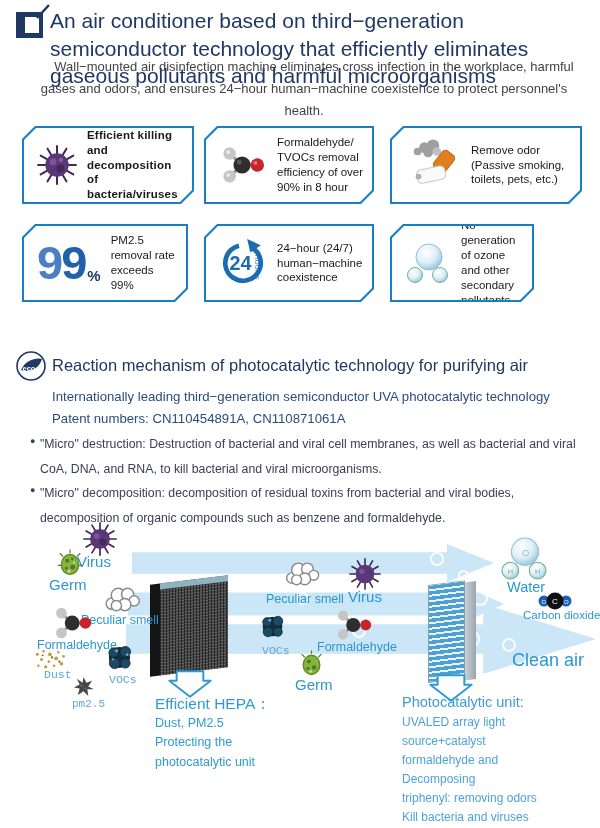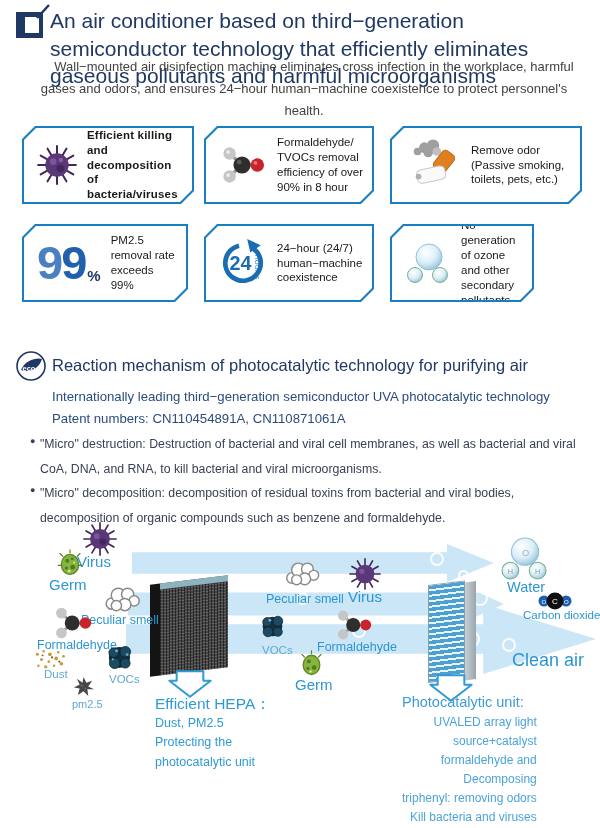--- a/index.html
+++ b/index.html
@@ -29,39 +29,39 @@
   .s2title { color:#1F3864; font-size:16.5px; }
   .s2sub   { color:#2B4C7E; font-size:13.2px; }
   .bullets { color:#3A4156; font-size:12.3px; line-height:2; }
   .bullet  { position:relative; padding-left:10px; }
   .bdot    { position:absolute; left:0; top:0; font-size:9px; }
 
   
   .arrow { position:absolute; background:#CBE6F6; z-index:1; }
   .bub   { position:absolute; border:2px solid rgba(255,255,255,.9); border-radius:50%; z-index:2; }
   .dl  { position:absolute; color:#2D96D2; z-index:3; white-space:nowrap; }
-  .dls { position:absolute; color:#5FA8D5; z-index:3; white-space:nowrap; }
+  .dls { position:absolute; color:#5FA8D5; z-index:3; white-space:nowrap;font-family:Liberation Mono, monospace; }
   .dicon { position:absolute; z-index:3; }
   .hepa-wrap { position:absolute; left:150px; top:580px; width:78px; height:92px; transform:skewY(-7deg); z-index:2; }
   .hepa-side { position:absolute; left:0; top:0; width:10px; height:100%; background:#141414; }
   .hepa-front{ position:absolute; left:10px; right:0; top:0; bottom:0; background-color:#474747;
                background-image:repeating-linear-gradient(90deg, rgba(0,0,0,.5) 0 1px, transparent 1px 3px),
                                 repeating-linear-gradient(0deg, rgba(255,255,255,.16) 0 1px, transparent 1px 3px);
                border-top:6px solid #8FB3BE; box-sizing:border-box; }
   .photo-wrap { position:absolute; left:428px; top:582px; width:48px; height:98px; transform:skewY(-7deg); z-index:2; }
   .photo-front{ position:absolute; left:0; top:0; width:37px; height:100%;
                background:repeating-linear-gradient(180deg,#4DA0D2 0 3.5px,#E9F4FA 3.5px 5.5px);
                border:1px solid #86A0AD; box-sizing:border-box; }
   .photo-side { position:absolute; left:37px; top:2px; width:11px; height:100%;
                background:linear-gradient(90deg,#C9D1D6,#99A5AD); }
   .darrow { position:absolute; z-index:3; }
   .hepa-title { position:absolute; color:#2E9BD5; font-size:15.5px; z-index:3; white-space:nowrap; }
   .hepa-line  { color:#2E9BD5; font-size:12.5px; line-height:1.55; }
   .photo-title{ position:absolute; color:#3D9BD9; font-size:14.5px; z-index:3; white-space:nowrap; }
-  .photo-line { color:#4BA3DC; font-size:12px; line-height:1.58;text-align:right; }
+  .photo-line { color:#4BA3DC; font-size:12px; line-height:1.58; }
   .clean { position:absolute; color:#2D96D2; font-size:18px; z-index:3; white-space:nowrap; }
 </style>
 </head>
 <body>
 
 <div class="page">
 
   <svg width="0" height="0" style="position:absolute">
     <defs>
       <radialGradient id="gBub" cx="38%" cy="32%" r="75%">

